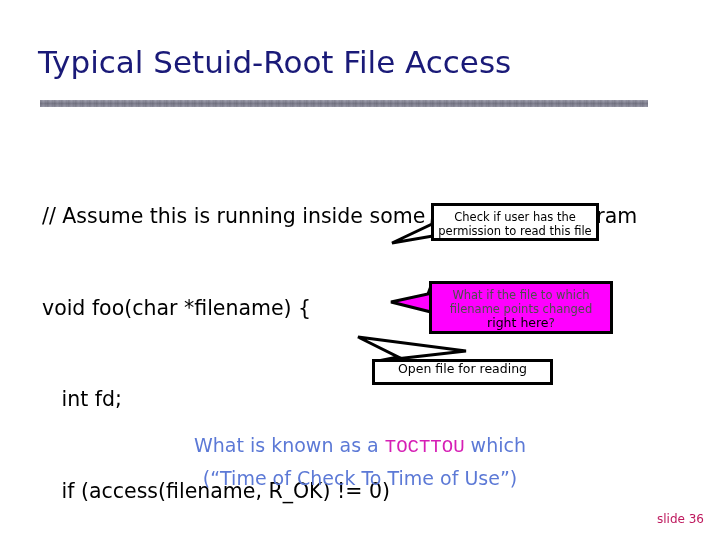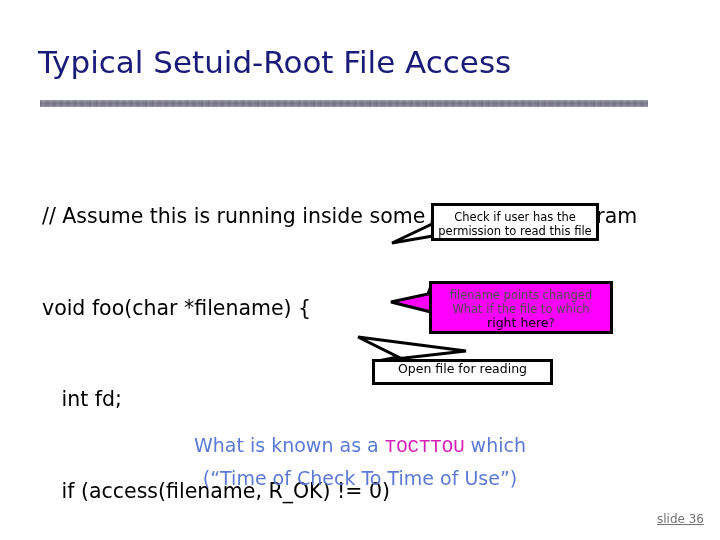--- a/index.html
+++ b/index.html
@@ -134,23 +134,22 @@
     font-size: 19px;
     line-height: 31px;
   }
   #caption .accent { color: #d61fb5; font-family: Liberation Mono, monospace; }
 
   
   #slide-number {
     position: absolute;
     right: 16px;
     bottom: 14px;
-    color: #737373;
+    color: #be185d;
     font-size: 12px;
-    text-decoration: underline;
   }
 </style>
 </head>
 <body>
 
 <div id="slide-title">Typical Setuid-Root File Access</div>
 
 <div id="title-divider"></div>
 
 <div id="code-block">
@@ -172,22 +171,22 @@
 
   <polygon points="378,361 466,351 358,337 398,357" fill="#ffffff" stroke="#000000" stroke-width="3" stroke-linejoin="miter"></polygon>
 </svg>
 
 <div class="callout" id="callout-check">
   <span class="ctext">Check if user has the</span>
   <span class="ctext">permission to read this file</span>
 </div>
 
 <div class="callout" id="callout-race">
+  <span class="ctext">What if the file to which</span>
   <span class="ctext">filename points changed</span>
-  <span class="ctext">What if the file to which</span>
   <span class="ctext"><span class="emph">right here</span><span class="qmark">?</span></span>
 </div>
 
 <div class="callout" id="callout-open">
   <span class="ctext">Open file for reading</span>
 </div>
 
 <div id="caption">
   <div><span>What is known as a </span><span class="accent">TOCTTOU</span><span> which</span></div>
   <div>(“Time of Check To Time of Use”)</div>

